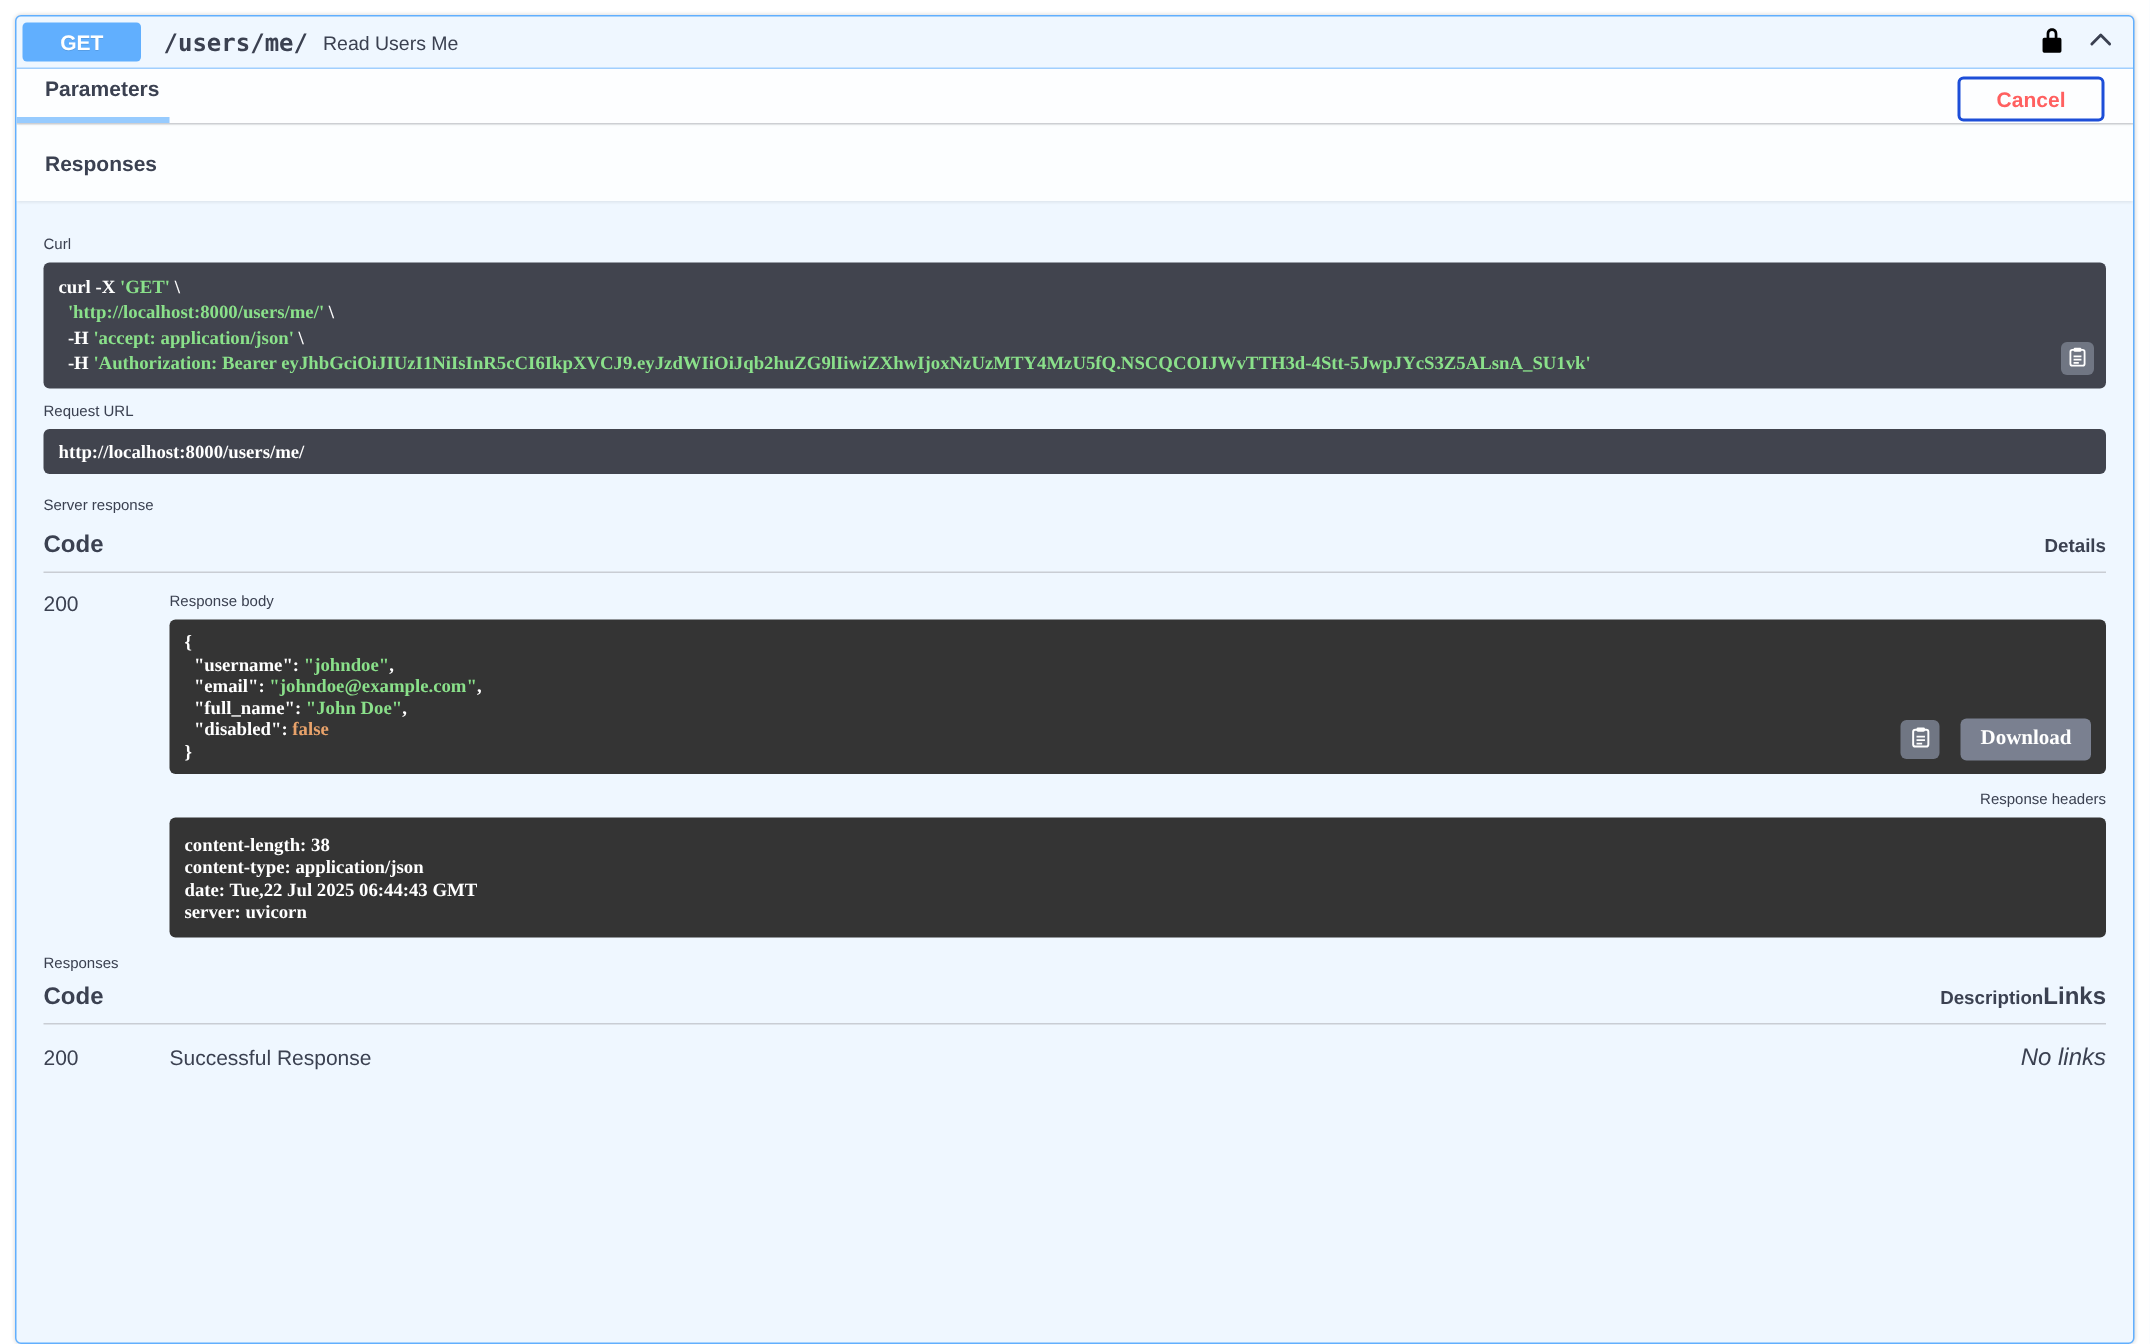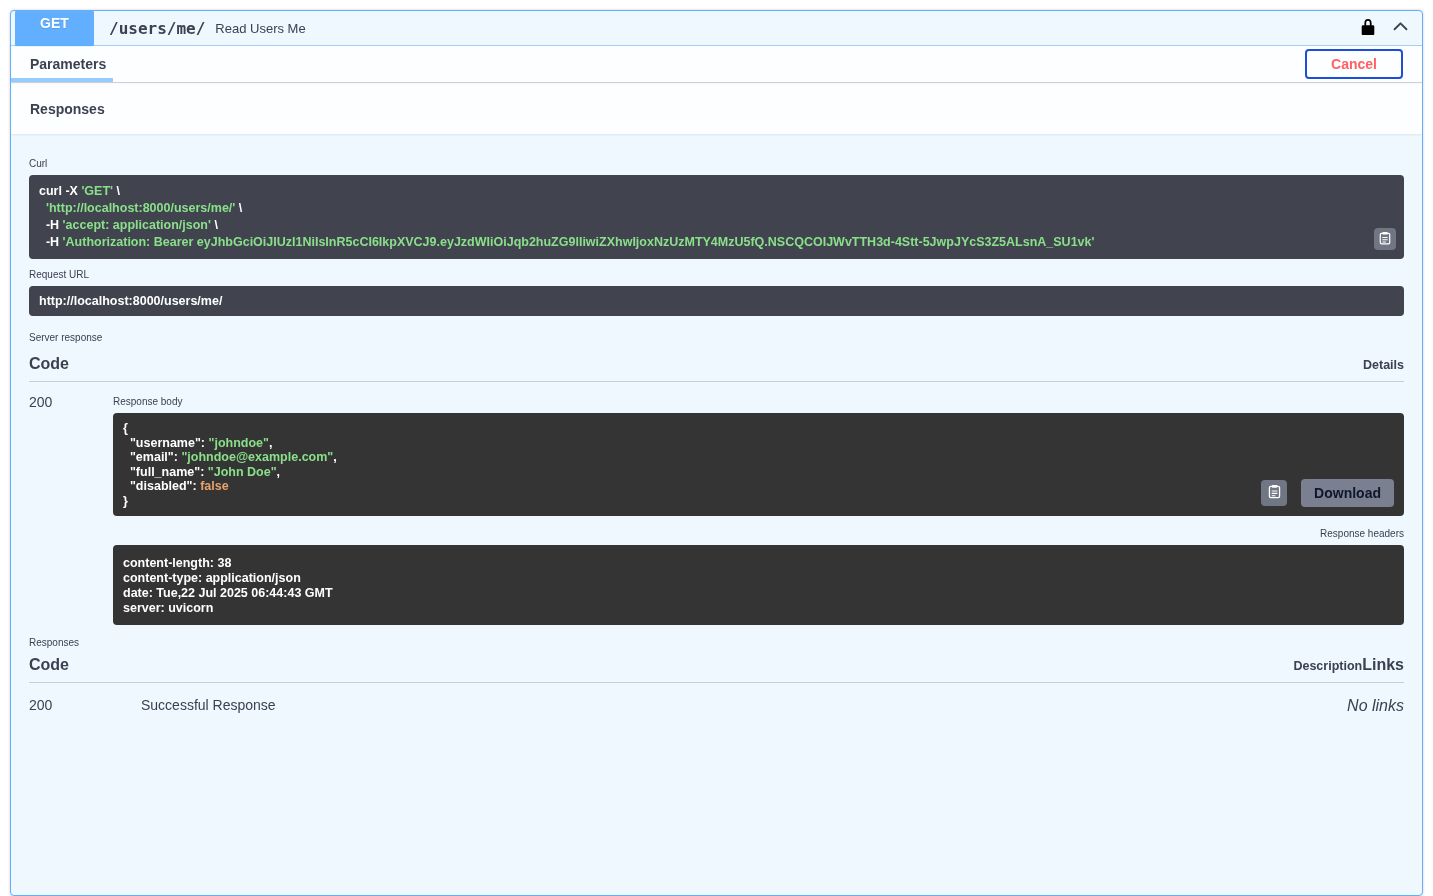--- a/index.html
+++ b/index.html
@@ -6,33 +6,33 @@
   html,body { width:1433px; height:896px; overflow:hidden; background:#fff;
               font-family:"Liberation Sans", sans-serif; color:#3b4151; }
 
   .opblock { margin:10px 10px 0; height:886px; overflow:hidden;
              border:1px solid #61affe; border-radius:4px;
              background:#eff7ff; box-shadow:0 0 3px rgba(0,0,0,.19); }
 
   
   .summary { height:35px; display:flex; align-items:center; padding:0 12px 0 4px;
              border-bottom:1px solid rgba(97,175,254,.55); cursor:pointer; }
-  .method-badge { min-width:79px; height:37px; line-height:26px; text-align:center;
+  .method-badge { min-width:79px; height:26px; line-height:26px; text-align:center;
                   background:#61affe; color:#fff; font-weight:700; font-size:14px;
                   border-radius:3px; text-shadow:0 1px 0 rgba(0,0,0,.1); }
   .path { font-family:"DejaVu Sans Mono", monospace; font-weight:700; font-size:16px;
           margin:0 10px 0 15px; letter-spacing:0; }
   .op-desc { font-size:13px; }
   .summary-spacer { flex:1; }
   .lock-btn, .chev-btn { background:none; border:none; cursor:pointer; display:flex; align-items:center; }
   .lock-btn { margin-right:14px; }
 
   
   .tab-row { height:36px; background:rgba(255,255,255,.85); position:relative;
-             display:flex; align-items:center; justify-content:space-between;
+             display:flex; align-items:flex-start; justify-content:space-between;
              padding:5px 19px; box-shadow:0 1px 2px rgba(0,0,0,.08); }
   .tab-label { font-size:14px; font-weight:700; }
   .tab-underline { position:absolute; left:0; bottom:0; width:102px; height:4px;
                    background:#61affe; opacity:.65; }
   .cancel-btn { border:2px solid #1d4ed8; color:#ff6060; background:transparent;
                 font-weight:700; font-size:14px; padding:5px 24px; border-radius:4px;
                 cursor:pointer; font-family:inherit; }
 
   
   .params-body { padding:16px 18px 44px; }
@@ -50,47 +50,47 @@
                     border-top:1px solid rgba(59,65,81,.18);
                     display:flex; align-items:center; padding:0 19px;
                     box-shadow:0 1px 2px rgba(0,0,0,.08); }
   .section-title { font-size:14px; font-weight:700; }
 
   
   .responses-body { padding:24px 18px 0; }
   .mini-label { font-size:10px; font-weight:400; margin-bottom:6px; }
 
   .code-dark { border-radius:4px; color:#fff; position:relative;
-               font-family:Liberation Sans, sans-serif; font-size:12.5px; font-weight:700; }
+               font-family:Liberation Serif, serif; font-size:12.5px; font-weight:700; }
   .curl-block { background:#41444e; padding:8px 34px 8px 10px; line-height:17px; margin-bottom:10px; }
   .url-block  { background:#41444e; padding:7px 10px; line-height:16px; margin-bottom:16px; }
   .body-block { background:#343434; padding:8px 10px; line-height:14.5px; margin-bottom:10px; min-height:100px; }
   .hdrs-block { background:#343434; padding:11px 10px 9px; line-height:15px; }
   .code-line { white-space:pre; }
   .tok-string { color:#8ae08a; }
   .tok-literal { color:#e8a26a; }
 
   .copy-btn { width:26px; height:26px; background:#707683; border:none; border-radius:4px;
               display:flex; align-items:center; justify-content:center; cursor:pointer; }
   .curl-copy { position:absolute; right:8px; bottom:9px; width:22px; height:22px; }
   .body-actions { position:absolute; right:10px; bottom:9px; display:flex; gap:14px; align-items:center; }
-  .download-btn { background:#7a8090; border:none; color:#0f172a; font-weight:700; font-size:14px;
+  .download-btn { background:#7a8090; border:none; color:#ffffff; font-weight:700; font-size:14px;
                   padding:6px 13px; border-radius:4px; cursor:pointer; font-family:inherit; }
 
   
   .tbl-head { display:flex; align-items:baseline; padding-bottom:8px;
               border-bottom:1px solid #c9cdd4; }
   .col-code { width:84px; }
   .col-main { flex:1; }
   .col-links { text-align:left; }
   .h-lg { font-size:16px; font-weight:700; }
   .h-sm { font-size:12.5px; font-weight:700;text-align:right; }
   .tbl-row { display:flex; padding-top:12px; }
   .code-val { font-size:14px; }
-  .desc-val { font-size:14px;margin-left:28px; }
+  .desc-val { font-size:14px; }
   .nolinks-val { font-size:16px; font-style:italic; text-align:right; }
   .sr-gap { margin:16px 0 12px; }
   .resp-label { margin:12px 0 8px; }
   .rh-label { margin:12px 0 6px;text-align:right; }
   .bottom-row { padding:14px 0 20px; }
 </style>
 </head>
 <body>
 
 <div class="opblock">

